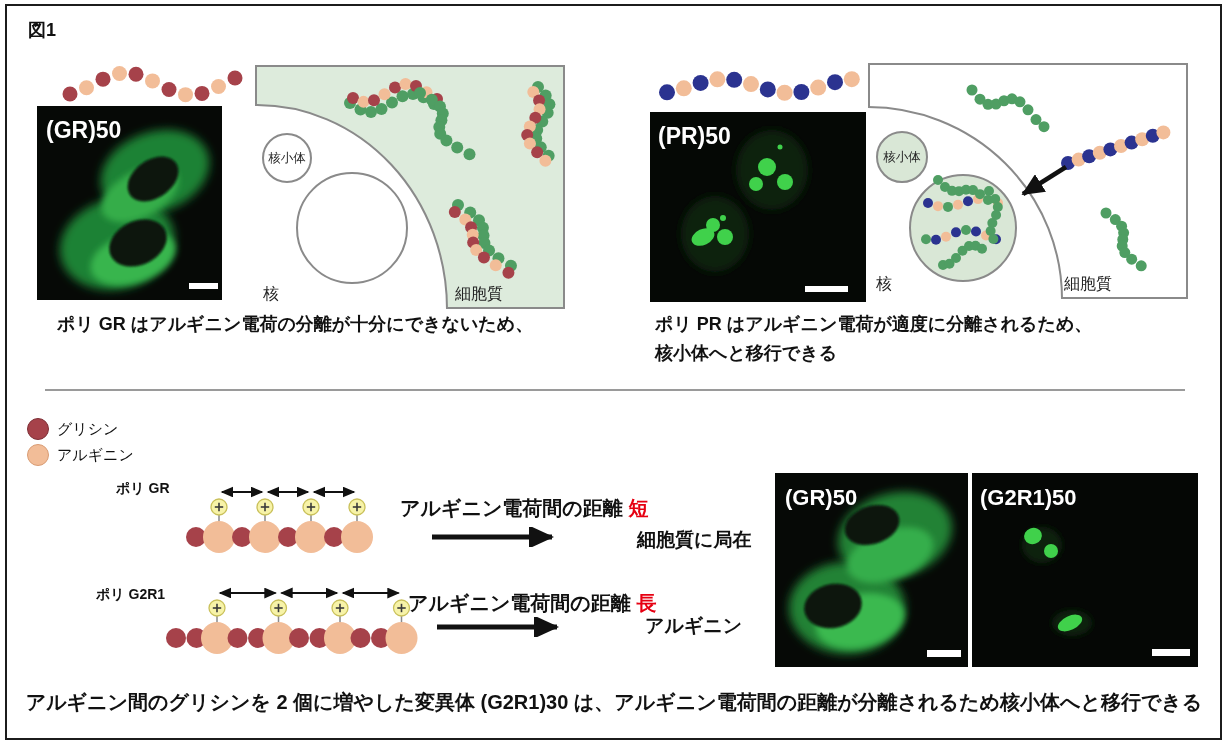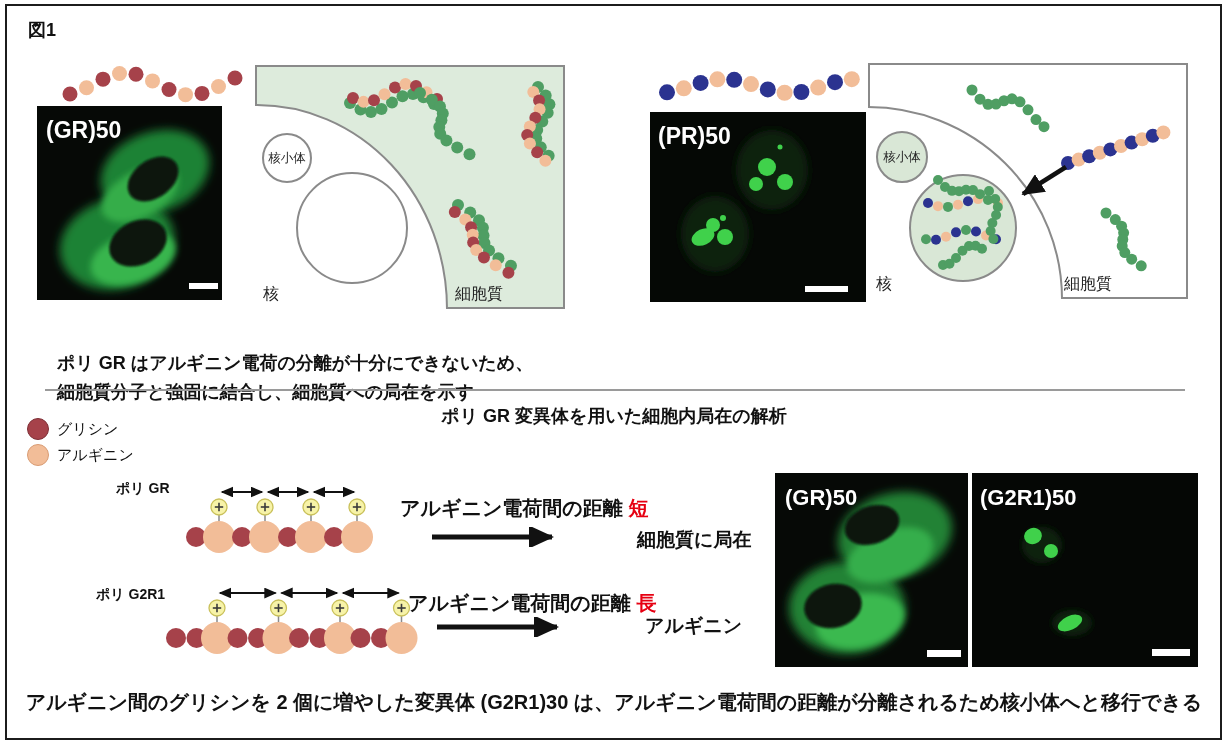--- a/index.html
+++ b/index.html
@@ -2,21 +2,21 @@
 <html style="--glycine: #a6424a; --arginine: #f2bd98; --proline: #2b3390; --chain_green: #4f9e63; --diagram_bg_green: #ddebdc; --nucleolus_green: #d9e7d6; --outline_gray: #8a8a8a; --charge_yellow: #f7f3a8; --charge_yellow_border: #c9c05a; --accent_red: #e60012; --micrograph_green: #3fd14c;"><head>
 <meta charset="utf-8">
 <style>
   html,body{margin:0;padding:0;background:#fff;}
   #page{position:relative;width:1228px;height:745px;background:#fff;overflow:hidden;
         font-family:"Liberation Sans","DejaVu Sans",sans-serif;color:#111;}
   #frame{position:absolute;left:5px;top:4px;right:6px;bottom:5px;border:2px solid #1c1c1c;}
   .abs{position:absolute;}
   .fig-label{left:28px;top:18px;font-size:18px;font-weight:bold;}
   .cap{font-size:18px;font-weight:bold;line-height:29px;white-space:nowrap;}
-  .cap1{left:57px;top:310px;margin-top:39px;}
+  .cap1{left:57px;top:310px;}
   .cap2{left:655px;top:310px;}
   .divider{left:45px;top:389px;width:1140px;height:2px;background:#9a9a9a;}
   .legend-item{display:flex;align-items:center;gap:8px;font-size:15px;}
   .legend-dot{width:20px;height:20px;border-radius:50%;}
   .dot-gly{background:var(--glycine);border:1px solid #7e2f36;}
   .dot-arg{background:var(--arginine);border:1px solid #d99c74;}
   .section-title{left:0;right:0;top:404px;text-align:center;font-size:18px;font-weight:bold;}
   .row-name{font-size:14px;font-weight:bold;white-space:nowrap;}
   .dist{font-size:20px;font-weight:bold;white-space:nowrap;}
   .red{color:var(--accent_red);}
@@ -183,21 +183,20 @@
           <circle cx="240.74269996582322" cy="200.2" r="6" fill="#f2bd98"></circle>
           <circle cx="253.4275181151056" cy="207.8" r="6" fill="#a6424a"></circle>
         </g>
     </g>
     <text x="8" y="234" class="diag-label">核</text>
     <text x="200" y="234" class="diag-label">細胞質</text>
   </svg>
 
   <div class="abs cap cap1">
     <div>ポリ GR はアルギニン電荷の分離が十分にできないため、</div>
-    <div>細胞質分子と強固に結合し、細胞質への局在を示す</div>
   </div>
 
   <svg class="abs" style="left:655px;top:62px" width="215" height="46">
     <g>
         <circle cx="12" cy="30.36508198777977" r="8" fill="#2b3390"></circle>
         <circle cx="28.8" cy="26.344917051091336" r="8" fill="#f2bd98"></circle>
         <circle cx="45.6" cy="20.902356896936034" r="8" fill="#2b3390"></circle>
         <circle cx="62.400000000000006" cy="17.33878548277339" r="8" fill="#f2bd98"></circle>
         <circle cx="79.2" cy="17.815817409958928" r="8" fill="#2b3390"></circle>
         <circle cx="96" cy="22.04409151260752" r="8" fill="#f2bd98"></circle>
@@ -333,34 +332,35 @@
           <circle cx="284.8" cy="72.8" r="7" fill="#2b3390"></circle>
           <circle cx="295.4" cy="69.4" r="7" fill="#f2bd98"></circle>
         </g>
     </g>
     <line x1="198" y1="104" x2="155" y2="131" stroke="#111" stroke-width="4.5" marker-end="url(#ahb)"></line>
     <text x="8" y="226" class="diag-label">核</text>
     <text x="196" y="226" class="diag-label">細胞質</text>
   </svg>
 
   <div class="abs cap cap2">
+    <div>ポリ PR はアルギニン電荷が適度に分離されるため、</div>
+    <div>核小体へと移行できる</div>
   </div>
 
   <div class="abs divider"></div>
 
   <div class="abs legend-item" style="left:27px;top:418px">
     <span class="legend-dot dot-gly"></span>
     <span>グリシン</span>
   </div>
   <div class="abs legend-item" style="left:27px;top:444px">
     <span class="legend-dot dot-arg"></span>
     <span>アルギニン</span>
   </div>
 
-  <div class="abs section-title">ポリ GR 変異体を用いた細胞内局在の解析</div>
 
   <div class="abs row-name" style="left:116px;top:480px">ポリ GR</div>
   <svg class="abs" style="left:180px;top:482px" width="205" height="74">
     <g>
         <line x1="39" y1="33" x2="39" y2="41" stroke="#8a8a8a" stroke-width="1.5"></line>
         <line x1="42" y1="10" x2="82" y2="10" stroke="#111" stroke-width="1.8" marker-start="url(#ahs)" marker-end="url(#ah)"></line>
         <line x1="85" y1="33" x2="85" y2="41" stroke="#8a8a8a" stroke-width="1.5"></line>
         <line x1="88" y1="10" x2="128" y2="10" stroke="#111" stroke-width="1.8" marker-start="url(#ahs)" marker-end="url(#ah)"></line>
         <line x1="131" y1="33" x2="131" y2="41" stroke="#8a8a8a" stroke-width="1.5"></line>
         <line x1="134" y1="10" x2="174" y2="10" stroke="#111" stroke-width="1.8" marker-start="url(#ahs)" marker-end="url(#ah)"></line>

